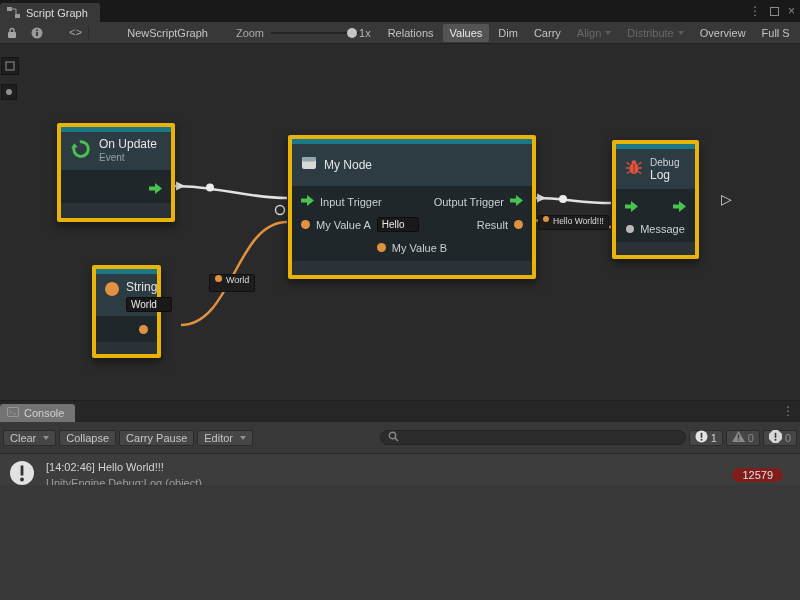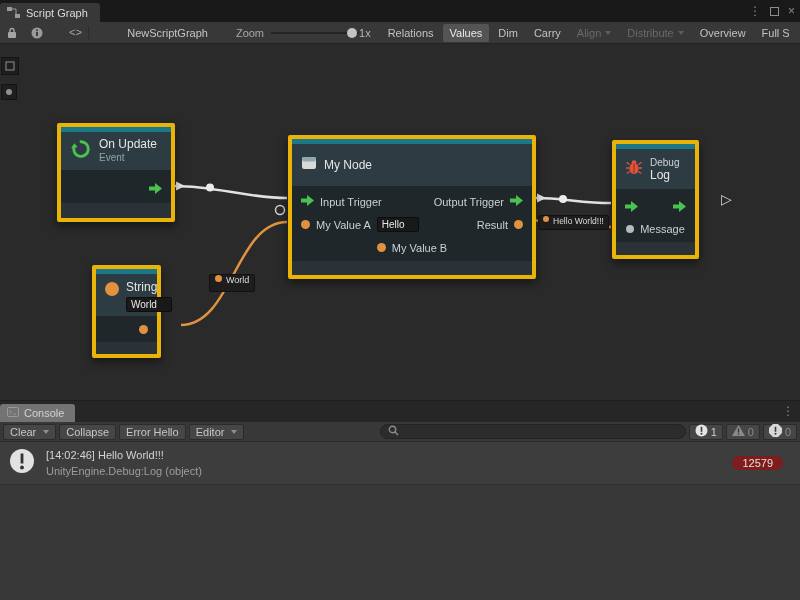--- a/index.html
+++ b/index.html
@@ -46,21 +46,21 @@
   .nfield { background:#191919; border:1px solid #0d0d0d; color:#e8e8e8; font-size:10px; padding:1px 4px; border-radius:2px; font-family:"Liberation Sans",sans-serif; }
 
   .wire-badge { position:absolute; background:#1d1d1d; border:1px solid #111; border-radius:2px; display:flex; align-items:flex-start; gap:4px; padding:0 5px; color:#dcdcdc; }
   .play { position:absolute; color:#cfcfcf; font-size:14px; line-height:14px; }
 
   
   .console { position:absolute; top:400px; left:0; width:800px; height:200px; background:#383838; border-top:1px solid #1e1e1e; }
   .ctabs { height:21px; background:#262626; display:flex; align-items:flex-end; position:relative; }
   .ctab { height:18px; background:#737373; display:flex; align-items:center; gap:5px; padding:0 11px 0 7px; font-size:11px; color:#d2d2d2; border-radius:3px 3px 0 0; }
   .ctabs-more { position:absolute; right:6px; top:3px; color:#8d8d8d; font-size:12px; }
-  .ctoolbar { height:20px; background:#383838; border-bottom:1px solid #2a2a2a; display:flex; align-items:center; padding:0 3px; gap:3px; font-size:11px; }
+  .ctoolbar { height:32px; background:#383838; border-bottom:1px solid #2a2a2a; display:flex; align-items:center; padding:0 3px; gap:3px; font-size:11px; }
   .cbtn { height:16px; display:flex; align-items:center; gap:3px; padding:0 6px; background:#464646; border:1px solid #2b2b2b; border-radius:2px; color:#c6c6c6; }
   .csearch { margin-left:auto; width:306px; height:15px; background:#2c2c2c; border:1px solid #232323; border-radius:8px; display:flex; align-items:center; gap:4px; padding:0 7px; }
   .csearch input { flex:1; background:transparent; border:none; outline:none; color:#d0d0d0; font-size:11px; font-family:"Liberation Sans",sans-serif; }
   .count-badge { height:16px; display:flex; align-items:center; gap:3px; padding:0 5px; background:#464646; border:1px solid #2b2b2b; border-radius:2px; color:#cfcfcf; }
   .count-badge.dim { color:#8a8a8a; }
   .log-entry { height:43px; background:#3d3d3d; border-bottom:1px solid #303030; display:flex; align-items:center; gap:11px; padding:0 9px; }
   .log-lines { display:flex; flex-direction:column; line-height:16px; }
   .log-l1 { font-size:11px; color:#d4d4d4; }
   .log-l2 { font-size:11px; color:#9d9d9d; }
   .log-pill { margin-left:auto; margin-right:8px; background:#7f1d1d; border-radius:9px; padding:1px 10px; font-size:11px; color:#e0e0e0; }
@@ -301,21 +301,21 @@
 
   <div class="ctoolbar">
     <span class="cbtn">
         <span>Clear</span>
         <span class="caret"></span>
       </span>
     <span class="cbtn">
         <span>Collapse</span>
       </span>
     <span class="cbtn">
-        <span>Error Hello</span>
+        <span>Carry Pause</span>
       </span>
     <span class="cbtn">
         <span>Editor</span>
         <span class="caret"></span>
       </span>
 
     <span class="csearch">
       <span>
         <svg width="11" height="11">
             <circle cx="4.5" cy="4.5" r="3.2" fill="none" stroke="#8a8a8a" stroke-width="1.4"></circle>

